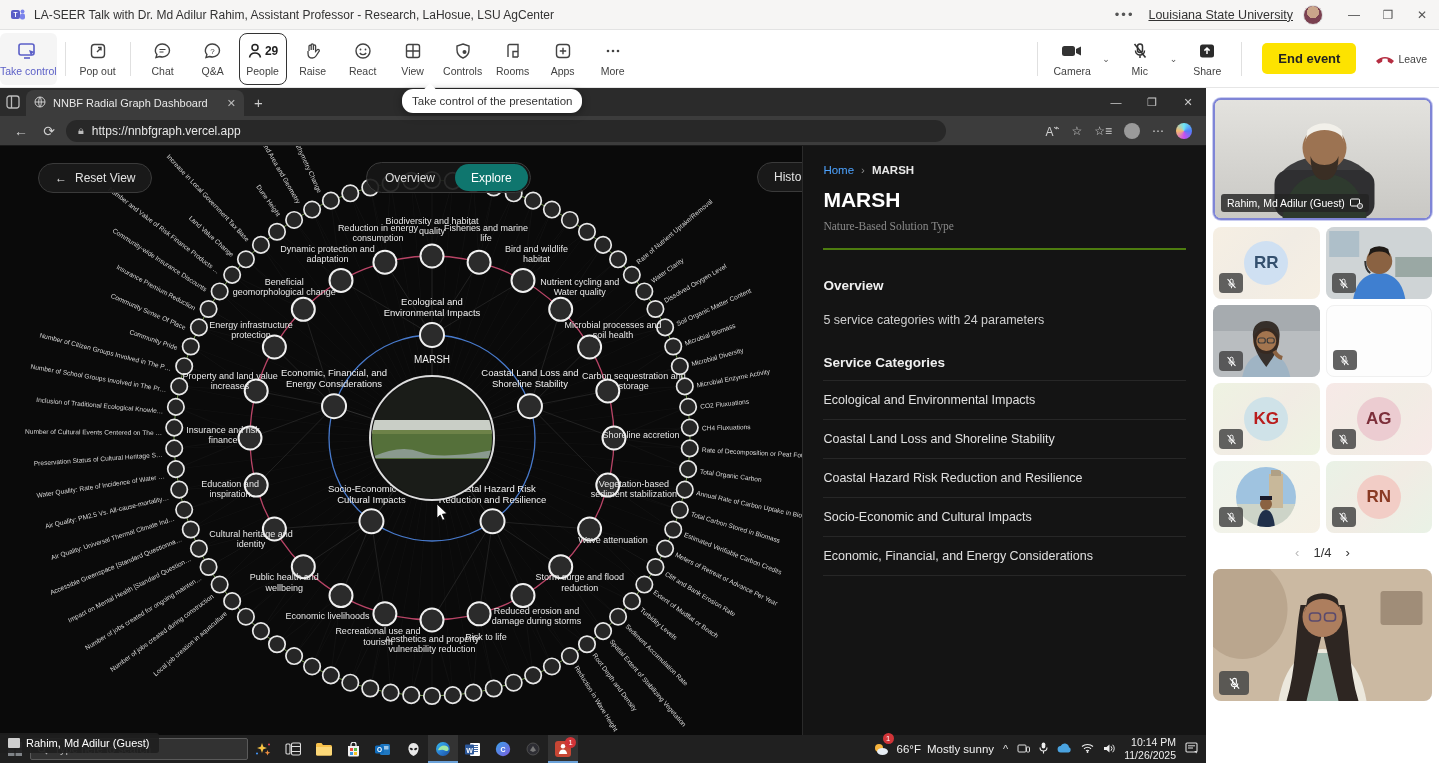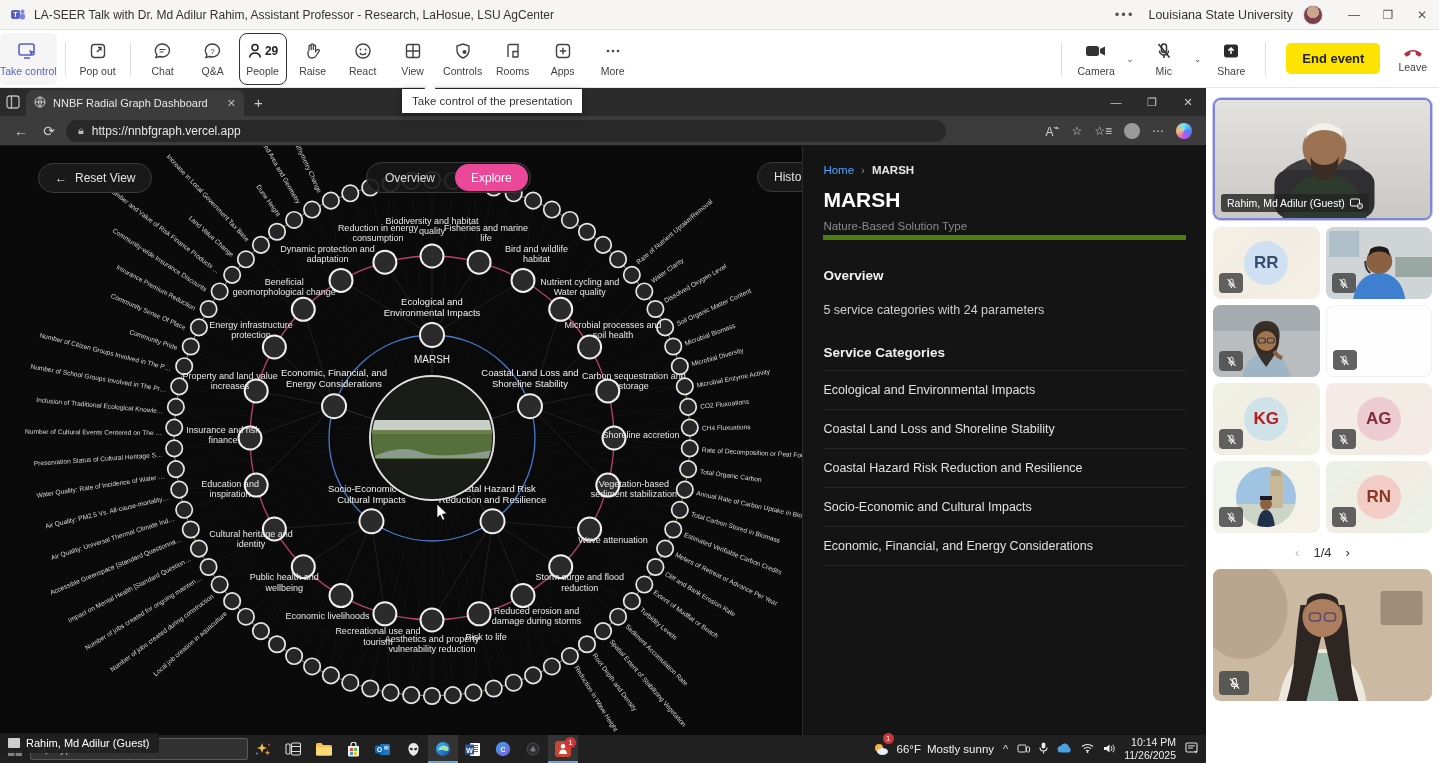--- a/index.html
+++ b/index.html
@@ -7,21 +7,21 @@
     font-family:"Liberation Sans", sans-serif; }
   .screen { position:relative; width:1439px; height:763px; background:#fff; }
 
   
   .titlebar { position:absolute; left:0; top:0; width:1439px; height:30px;
     background:#f6f5f4; display:flex; align-items:center; border-bottom:1px solid #e3e3e3; }
   .titlebar .tlogo { width:16px; height:16px; margin:0 8px 0 10px; }
   .titlebar .ttext { font-size:12px; color:#333; }
   .titlebar .tspacer { flex:1; }
   .titlebar .tmore { color:#555; font-size:13px; letter-spacing:2px; margin-right:14px; }
-  .titlebar .torg { font-size:12.5px; color:#333; margin-right:10px; }
+  .titlebar .torg { font-size:12.5px; color:#333; margin-right:10px;text-decoration:underline; }
   .titlebar .tavatar { width:20px; height:20px; border-radius:50%;
     background:radial-gradient(circle at 50% 35%, #caa58a 0 40%, #7a4050 41% 100%); margin-right:14px; border:1px solid #ddd;}
   .winbtn { width:34px; height:30px; display:flex; align-items:center; justify-content:center;
     color:#555; font-size:12px; }
 
   
   .toolbar { position:absolute; left:0; top:30px; width:1439px; height:58px; background:#fff;
     display:flex; align-items:center; border-bottom:1px solid #e6e6e6; }
   .tb-left { display:flex; align-items:center; gap:14px; padding-left:14px; width:392px; flex:0 0 auto; }
   .live-badge { background:#c4314b; color:#fff; border-radius:12px; height:24px;
@@ -35,23 +35,23 @@
   .tb-item .lbl { font-size:10.5px; color:#424242; white-space:nowrap; }
   .tb-item.takecontrol { background:#f5f5f5; }
   .tb-item.takecontrol .lbl { color:#5b5fc7; }
   .tb-item.people-boxed { border:1.6px solid #333; border-radius:8px; }
   .tb-item .icnum { font-weight:bold; font-size:12px; color:#222; margin-left:2px;}
   .tb-div { width:1px; height:34px; background:#e0e0e0; margin:0 6px; align-self:center;}
   .tb-right { display:flex; align-items:center; margin-left:auto; padding-right:12px; gap:4px;}
   .chev { font-size:9px; color:#555; padding:0 2px; }
   .endevent { background:#fde300; color:#222; font-size:13px; font-weight:bold;
     border-radius:5px; padding:8px 16px; margin:0 14px 0 10px; }
-  .leave { display:flex; flex-direction:column; align-items:center; gap:2px; }
+  .leave { display:flex; flex-direction:row; align-items:center; gap:2px; }
   .leave .lbl { font-size:10.5px; color:#424242; }
-  .tooltip { position:absolute; left:402px; top:89px; background:#fff; border-radius:0;
+  .tooltip { position:absolute; left:402px; top:89px; background:#fff; border-radius:11px;
     box-shadow:0 2px 8px rgba(0,0,0,.35); padding:6px 10px; font-size:11.5px; color:#333; z-index:60; }
   .tooltip:before{ content:""; position:absolute; top:-4px; left:24px; width:8px; height:8px;
     background:#fff; transform:rotate(45deg); }
 
   
   .share { position:absolute; left:0; top:88px; width:1206px; height:647px; background:#1f1f1f; }
   .tabstrip { height:28px; background:#2b2b2b; display:flex; align-items:center; }
   .tab-actions { width:26px; display:flex; justify-content:center; color:#bbb; }
   .tab { height:26px; margin-top:2px; background:#3c3c3c; border-radius:8px 8px 0 0;
     display:flex; align-items:center; padding:0 8px; gap:7px; width:218px; }
@@ -75,28 +75,28 @@
   .pavatar { width:16px; height:16px; border-radius:50%; background:#9a9a9a; }
 
   .page { position:relative; height:589px; display:flex; background:#0a0a0a; }
   .graph-wrap { position:relative; width:852px; height:589px; overflow:hidden; }
   .pill { position:absolute; background:rgba(26,26,26,.95); border:1px solid #3a3a3a; color:#e4e4e4;
     border-radius:17px; font-size:12px; display:flex; align-items:center; gap:8px; padding:0 16px; height:30px; z-index:5;}
   .pill.reset { left:38px; top:17px; }
   .segment { position:absolute; left:366px; top:16px; height:31px; background:rgba(22,22,22,.9);
     border:1px solid #3a3a3a; border-radius:17px; display:flex; align-items:center; z-index:5;}
   .segment .seg { font-size:12px; color:#ddd; padding:0 16px; height:27px; display:flex; align-items:center; border-radius:14px; margin:0 2px;}
-  .segment .seg.active { background:#ec4899; color:#fff; }
+  .segment .seg.active { background:#0f766e; color:#fff; }
   .pill.history { left:757px; top:16px; }
   .detail { width:426px; height:589px; background:#141414; border-left:1px solid #2a2a2a; padding:18px 20px; }
   .crumb { font-size:11.5px; color:#8a8a8a; display:flex; gap:7px; align-items:center;}
   .crumb .home { color:#4da3ff; }
   .crumb .cur { color:#e8e8e8; font-weight:bold; }
   .d-title { color:#fff; font-size:21px; font-weight:bold; margin-top:12px; }
-  .d-sub { color:#8a8a8a; font-size:11.5px; margin-top:8px; padding-bottom:3px; border-bottom:5px solid #4d7c0f;}
+  .d-sub { color:#8a8a8a; font-size:11.5px; margin-top:8px; padding-bottom:16px; border-bottom:2px solid #4d7c0f;font-family:Liberation Serif, serif;}
   .d-h { color:#f0f0f0; font-size:13.5px; font-weight:bold; margin-top:28px; }
   .d-text { color:#cfcfcf; font-size:12.5px; margin-top:20px; }
   .cat-list { margin-top:10px; }
   .cat-item { color:#e0e0e0; font-size:12.5px; padding:12px 0; border-bottom:1px solid #272727; }
   .cat-item:first-child { border-top:1px solid #272727; }
 
   
   .sidebar { position:absolute; left:1206px; top:88px; width:233px; height:675px; background:#fff; padding:10px 7px 0 7px;}
   .tile { position:relative; border-radius:8px; overflow:hidden; background:#eee; }
   .tile.main { height:122px; border:2.5px solid #7f85d6; box-shadow:0 0 0 1px #c9ccf0; }

